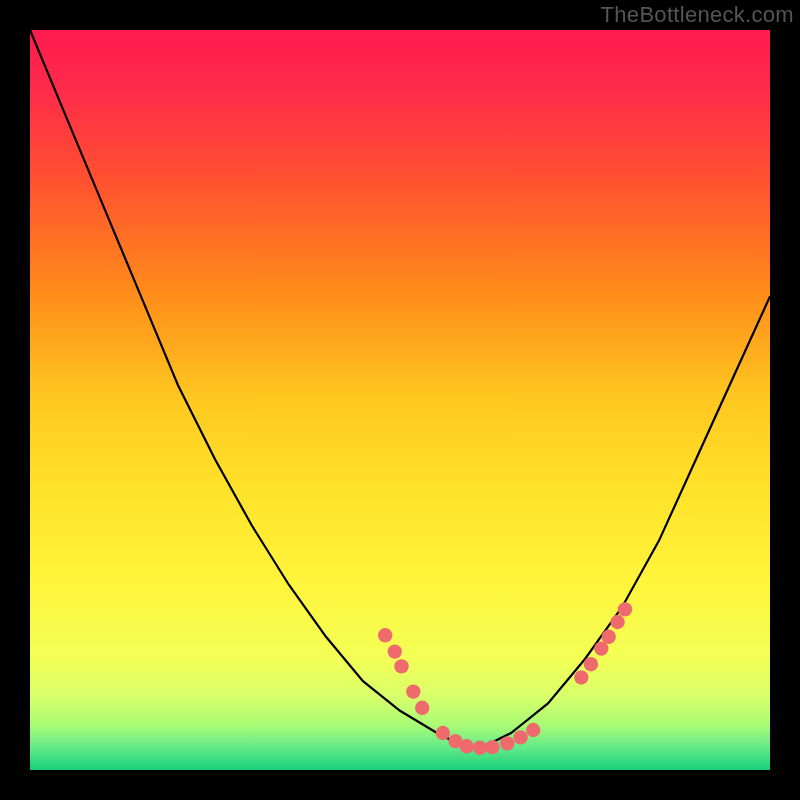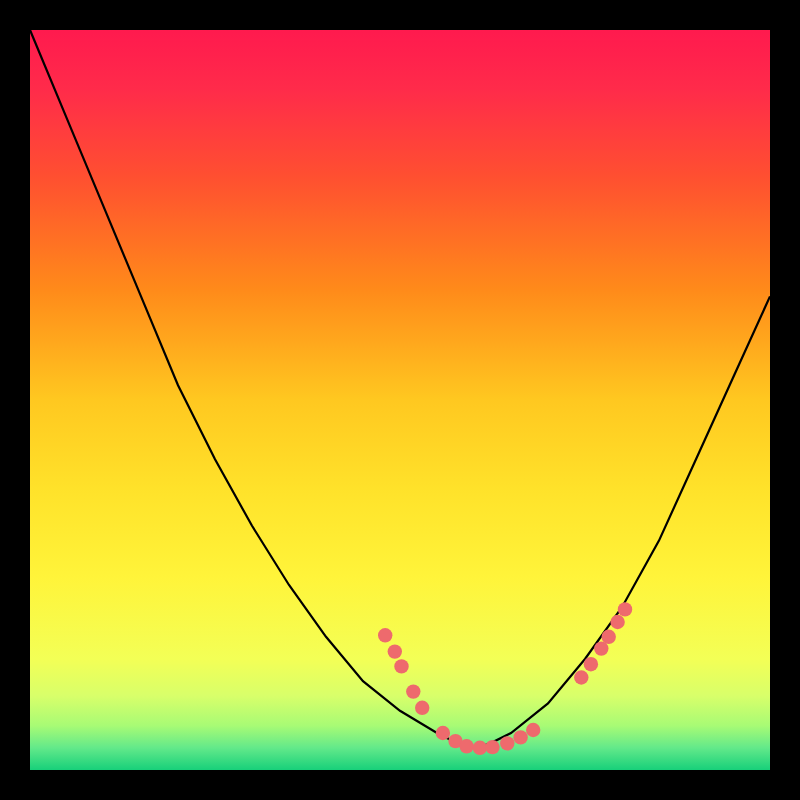--- a/index.html
+++ b/index.html
@@ -68,13 +68,14 @@
         <circle cx="520.6" cy="737.4" r="7.2" fill="#ee6a6d" stroke="#c04a50" stroke-width="0"></circle>
         <circle cx="533.2" cy="730.0" r="7.2" fill="#ee6a6d" stroke="#c04a50" stroke-width="0"></circle>
         <circle cx="581.3" cy="677.5" r="7.2" fill="#ee6a6d" stroke="#c04a50" stroke-width="0"></circle>
         <circle cx="590.9" cy="664.2" r="7.2" fill="#ee6a6d" stroke="#c04a50" stroke-width="0"></circle>
         <circle cx="601.3" cy="648.6" r="7.2" fill="#ee6a6d" stroke="#c04a50" stroke-width="0"></circle>
         <circle cx="608.7" cy="636.8" r="7.2" fill="#ee6a6d" stroke="#c04a50" stroke-width="0"></circle>
         <circle cx="617.6" cy="622.0" r="7.2" fill="#ee6a6d" stroke="#c04a50" stroke-width="0"></circle>
         <circle cx="625.0" cy="609.4" r="7.2" fill="#ee6a6d" stroke="#c04a50" stroke-width="0"></circle>
       </g>
   </svg>
+  <div class="watermark">TheBottleneck.com</div>
 </div>
 
 </body></html>

